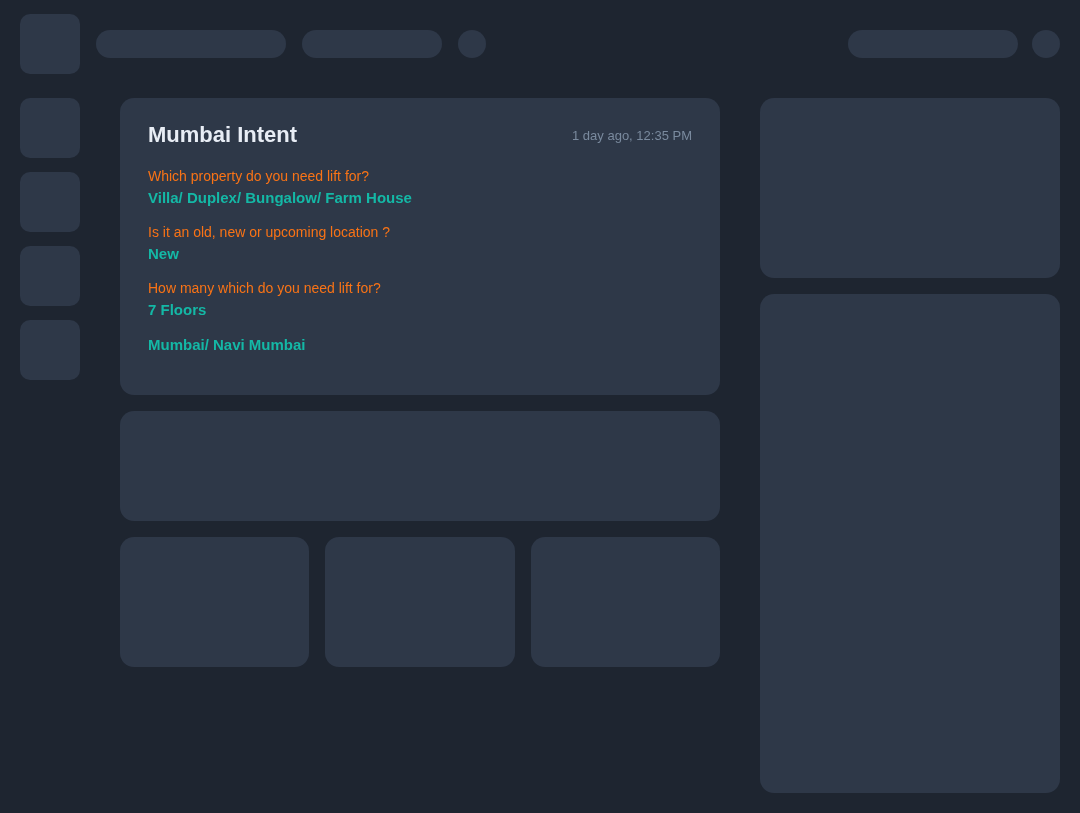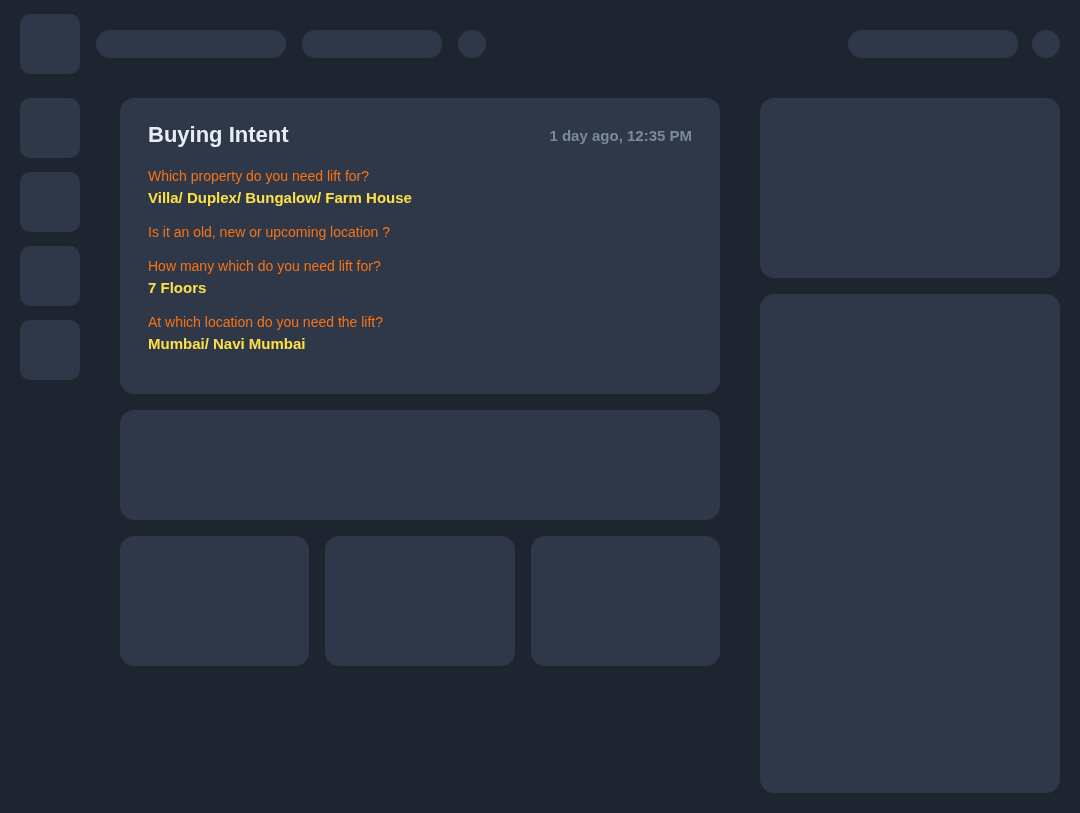--- a/index.html
+++ b/index.html
@@ -146,39 +146,38 @@
       margin-bottom: 20px;
     }
 
     .card-title {
       font-size: 22px;
       font-weight: 700;
       color: #e8edf5;
     }
 
     .card-timestamp {
-      font-size: 15px;
+      font-size: 13px;
       color: #7a8a9e;
-      font-weight: bold;
     }
 
     .qa-block {
       margin-bottom: 18px;
     }
 
     .qa-question {
       font-size: 14px;
       color: #f97316;
       margin-bottom: 5px;
     }
 
     .qa-answer {
       font-size: 15px;
       font-weight: 700;
-      color: #fde047;
+      color: #14b8a6;
     }
 
     
     .lower-section {
       display: flex;
       flex-direction: column;
       gap: 16px;
     }
 
     .large-placeholder {
@@ -222,40 +221,40 @@
     <div class="sidebar-item"></div>
     <div class="sidebar-item"></div>
     <div class="sidebar-item"></div>
     <div class="sidebar-item"></div>
   </div>
 
   <div class="main-content">
 
     <div class="buying-intent-card">
       <div class="card-header">
-        <span class="card-title">Buying Intent</span>
+        <span class="card-title">Mumbai Intent</span>
         <span class="card-timestamp">1 day ago, 12:35 PM</span>
       </div>
 
       <div class="qa-block">
         <div class="qa-question">Which property do you need lift for?</div>
         <div class="qa-answer">Villa/ Duplex/ Bungalow/ Farm House</div>
       </div>
 
       <div class="qa-block">
         <div class="qa-question">Is it an old, new or upcoming location ?</div>
+        <div class="qa-answer">New</div>
       </div>
 
       <div class="qa-block">
         <div class="qa-question">How many which do you need lift for?</div>
         <div class="qa-answer">7 Floors</div>
       </div>
 
       <div class="qa-block">
-        <div class="qa-question">At which location do you need the lift?</div>
         <div class="qa-answer">Mumbai/ Navi Mumbai</div>
       </div>
     </div>
 
     <div class="lower-section">
       <div class="large-placeholder"></div>
       <div class="small-cards-row">
         <div class="small-card"></div>
         <div class="small-card"></div>
         <div class="small-card"></div>

